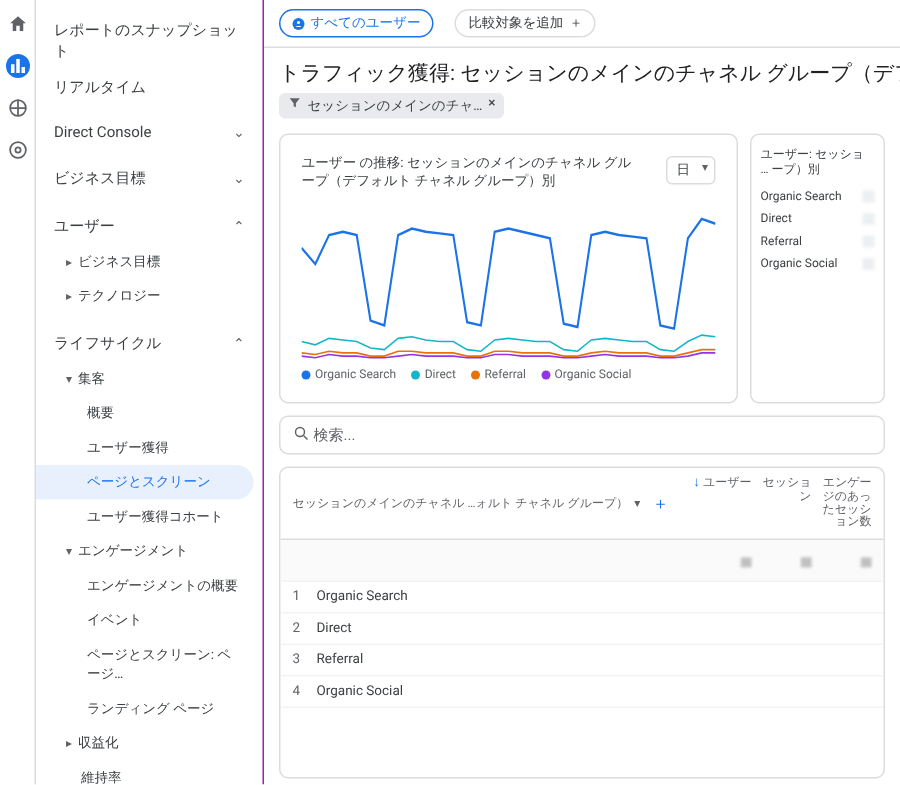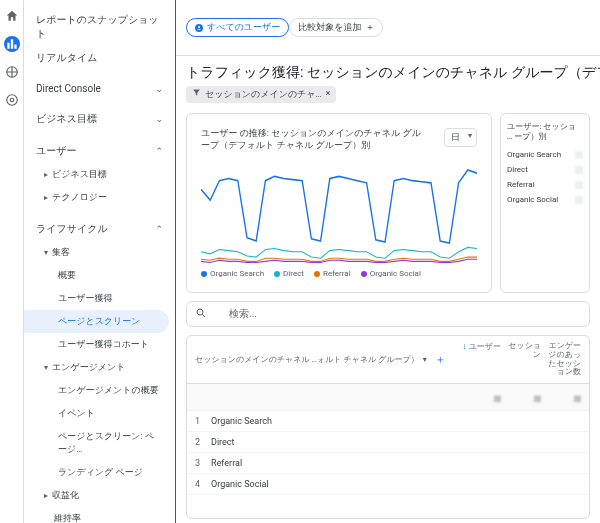--- a/index.html
+++ b/index.html
@@ -11,21 +11,21 @@
 .sidebar{width:152px;background:#fff;border-right:1px solid #a21caf;display:flex;flex-direction:column;padding:8px 0;overflow:hidden}
 .sec{padding:5px 12px;font-size:10px;color:#3c4043;cursor:pointer;display:flex;justify-content:space-between;align-items:center}
 .sec .chev{color:#5f6368;font-size:9px}
 .sub{padding:5px 12px 5px 20px;font-size:9px;color:#3c4043;cursor:pointer;display:flex;align-items:center;gap:4px}
 .sub.l2{padding-left:30px}
 .sub.l3{padding-left:34px}
 .sub.sel{color:#1a73e8;background:#e8f0fe;border-radius:0 12px 12px 0;margin-right:6px}
 .caret{font-size:8px;color:#5f6368}
 .divider{height:1px;background:#dadce0;margin:4px 0}
 .main{flex:1;display:flex;flex-direction:column;overflow:hidden;position:relative}
-.topchips{padding:18px 10px;display:flex;gap:0;align-items:flex-start;border-bottom:1px solid #dadce0}
+.topchips{padding:6px 10px;display:flex;gap:14px;align-items:flex-start;border-bottom:1px solid #dadce0}
 .chip{display:inline-flex;align-items:center;gap:4px;border:1px solid #dadce0;border-radius:12px;padding:2px 8px;font-size:9px;cursor:pointer}
 .chip.prim{border-color:#1a73e8;color:#1a73e8}
 .chip .dot{width:8px;height:8px;border-radius:50%;background:#1a73e8;display:flex;align-items:center;justify-content:center;color:#fff}
 .title{padding:8px 10px 4px;font-size:14px;color:#202124;font-weight:400;white-space:nowrap;overflow:hidden}
 .filterrow{padding:0 10px 6px;display:flex;gap:6px}
 .fchip{display:inline-flex;gap:4px;background:#e8eaed;border-radius:4px;padding:2px 6px;font-size:9px;color:#3c4043}
 .fchip .x{cursor:pointer}
 .content{flex:1;padding:4px 10px;display:flex;gap:8px;overflow:hidden;flex-direction:column}
 .row1{display:flex;gap:8px;height:180px}
 .card{border:1px solid #dadce0;border-radius:6px;background:#fff;display:flex;flex-direction:column}
@@ -35,21 +35,21 @@
 .dsel{border:1px solid #dadce0;border-radius:4px;padding:2px 16px 2px 6px;font-size:9px;position:relative;cursor:pointer}
 .dsel::after{content:"▾";position:absolute;right:4px;color:#5f6368;font-size:8px}
 .chart{flex:1;position:relative;margin-top:6px}
 .legend{display:flex;gap:10px;font-size:8px;color:#5f6368;margin-top:4px;flex-wrap:wrap}
 .legend span{display:flex;align-items:center;gap:3px}
 .legend i{width:6px;height:6px;border-radius:50%;display:inline-block}
 .sidecard{width:90px;padding:8px 6px}
 .sidecard .st{font-size:8px;color:#3c4043;line-height:1.2;margin-bottom:3px}
 .srow{display:flex;justify-content:space-between;align-items:center;font-size:8px;color:#3c4043;margin:6px 0}
 .srow .bar{width:8px;height:8px;background:#eceff1;filter:blur(1px)}
-.searchrow{border:1px solid #dadce0;border-radius:6px;padding:5px 8px;display:flex;align-items:flex-start;gap:22px;color:#5f6368;font-size:10px}
+.searchrow{border:1px solid #dadce0;border-radius:6px;padding:5px 8px;display:flex;align-items:flex-start;gap:2px;color:#5f6368;font-size:10px}
 .tablecard{border:1px solid #dadce0;border-radius:6px;flex:1;display:flex;flex-direction:column;overflow:hidden}
 .thead{display:flex;border-bottom:1px solid #dadce0;padding:6px 8px;font-size:8px;color:#5f6368}
 .thead .col1w{flex:1;display:flex;align-items:center;gap:4px}
 .thead .col{width:40px;text-align:right;line-height:1.1}
 .thead .plus{color:#1a73e8;cursor:pointer;font-size:11px;margin-left:4px}
 .thead .arrow{color:#1a73e8;font-size:9px;margin-right:2px}
 .trow{display:flex;padding:5px 8px;border-bottom:1px solid #f1f3f4;font-size:9px;align-items:center}
 .trow .idx{width:16px;color:#5f6368}
 .trow .name{flex:1}
 .trow .cell{width:40px;text-align:right;color:#c0c0c0}

